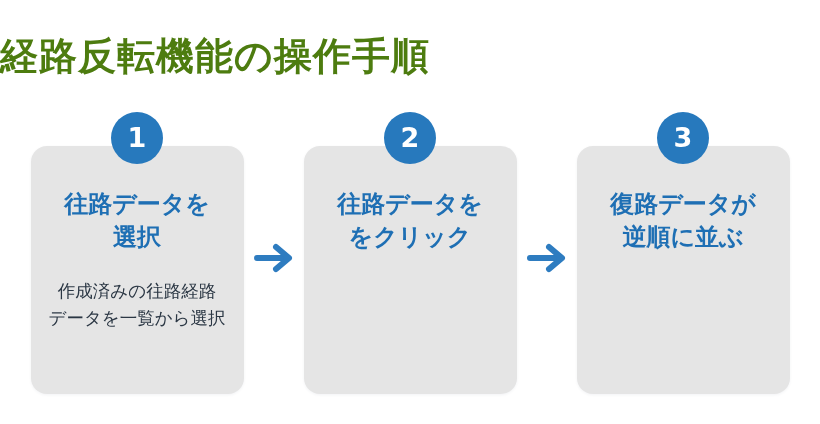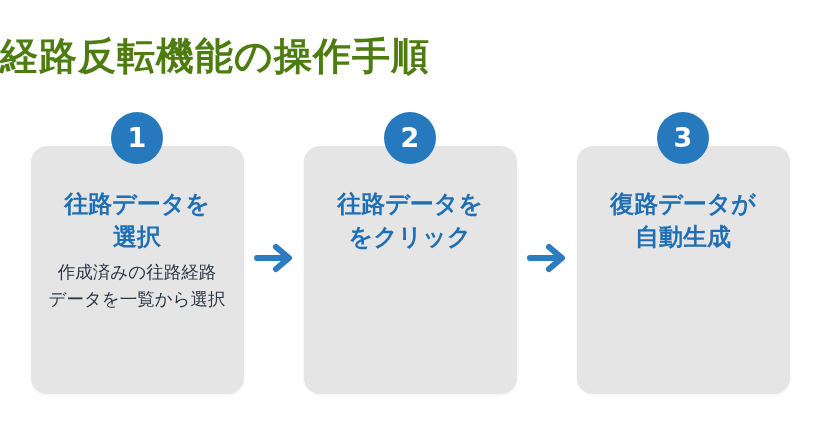--- a/index.html
+++ b/index.html
@@ -66,21 +66,21 @@
     box-shadow: 0 1px 3px rgba(30, 50, 80, 0.06);
   }
   .card-heading {
     color: #1e6fb4;
     font-weight: bold;
     font-size: 24px;
     line-height: 1.4;
     white-space: pre-line;
   }
   .card-desc {
-    margin-top: 4px;
+    margin-top: 23px;
     color: #2b3744;
     font-size: 17.5px;
     line-height: 1.55;
     white-space: pre-line;
   }
   .arrow-cell {
     width: 60px;
     display: flex;
     align-items: center;
     justify-content: center;
@@ -127,18 +127,18 @@
       <svg width="42" height="34" viewBox="0 0 42 34" aria-hidden="true">
         <path d="M4 17 H34" stroke="#2e7cc0" stroke-width="6" stroke-linecap="round" fill="none"></path>
         <path d="M23 6 L36 17 L23 28" stroke="#2e7cc0" stroke-width="6" stroke-linecap="round" stroke-linejoin="round" fill="none"></path>
       </svg>
     </div>
 
     <div class="step-wrapper">
       <div class="badge">3</div>
       <div class="card">
         <div class="card-heading">復路データが
-自動生成</div>
+逆順に並ぶ</div>
       </div>
     </div>
 
   </div>
 </div>
 
 </body></html>

